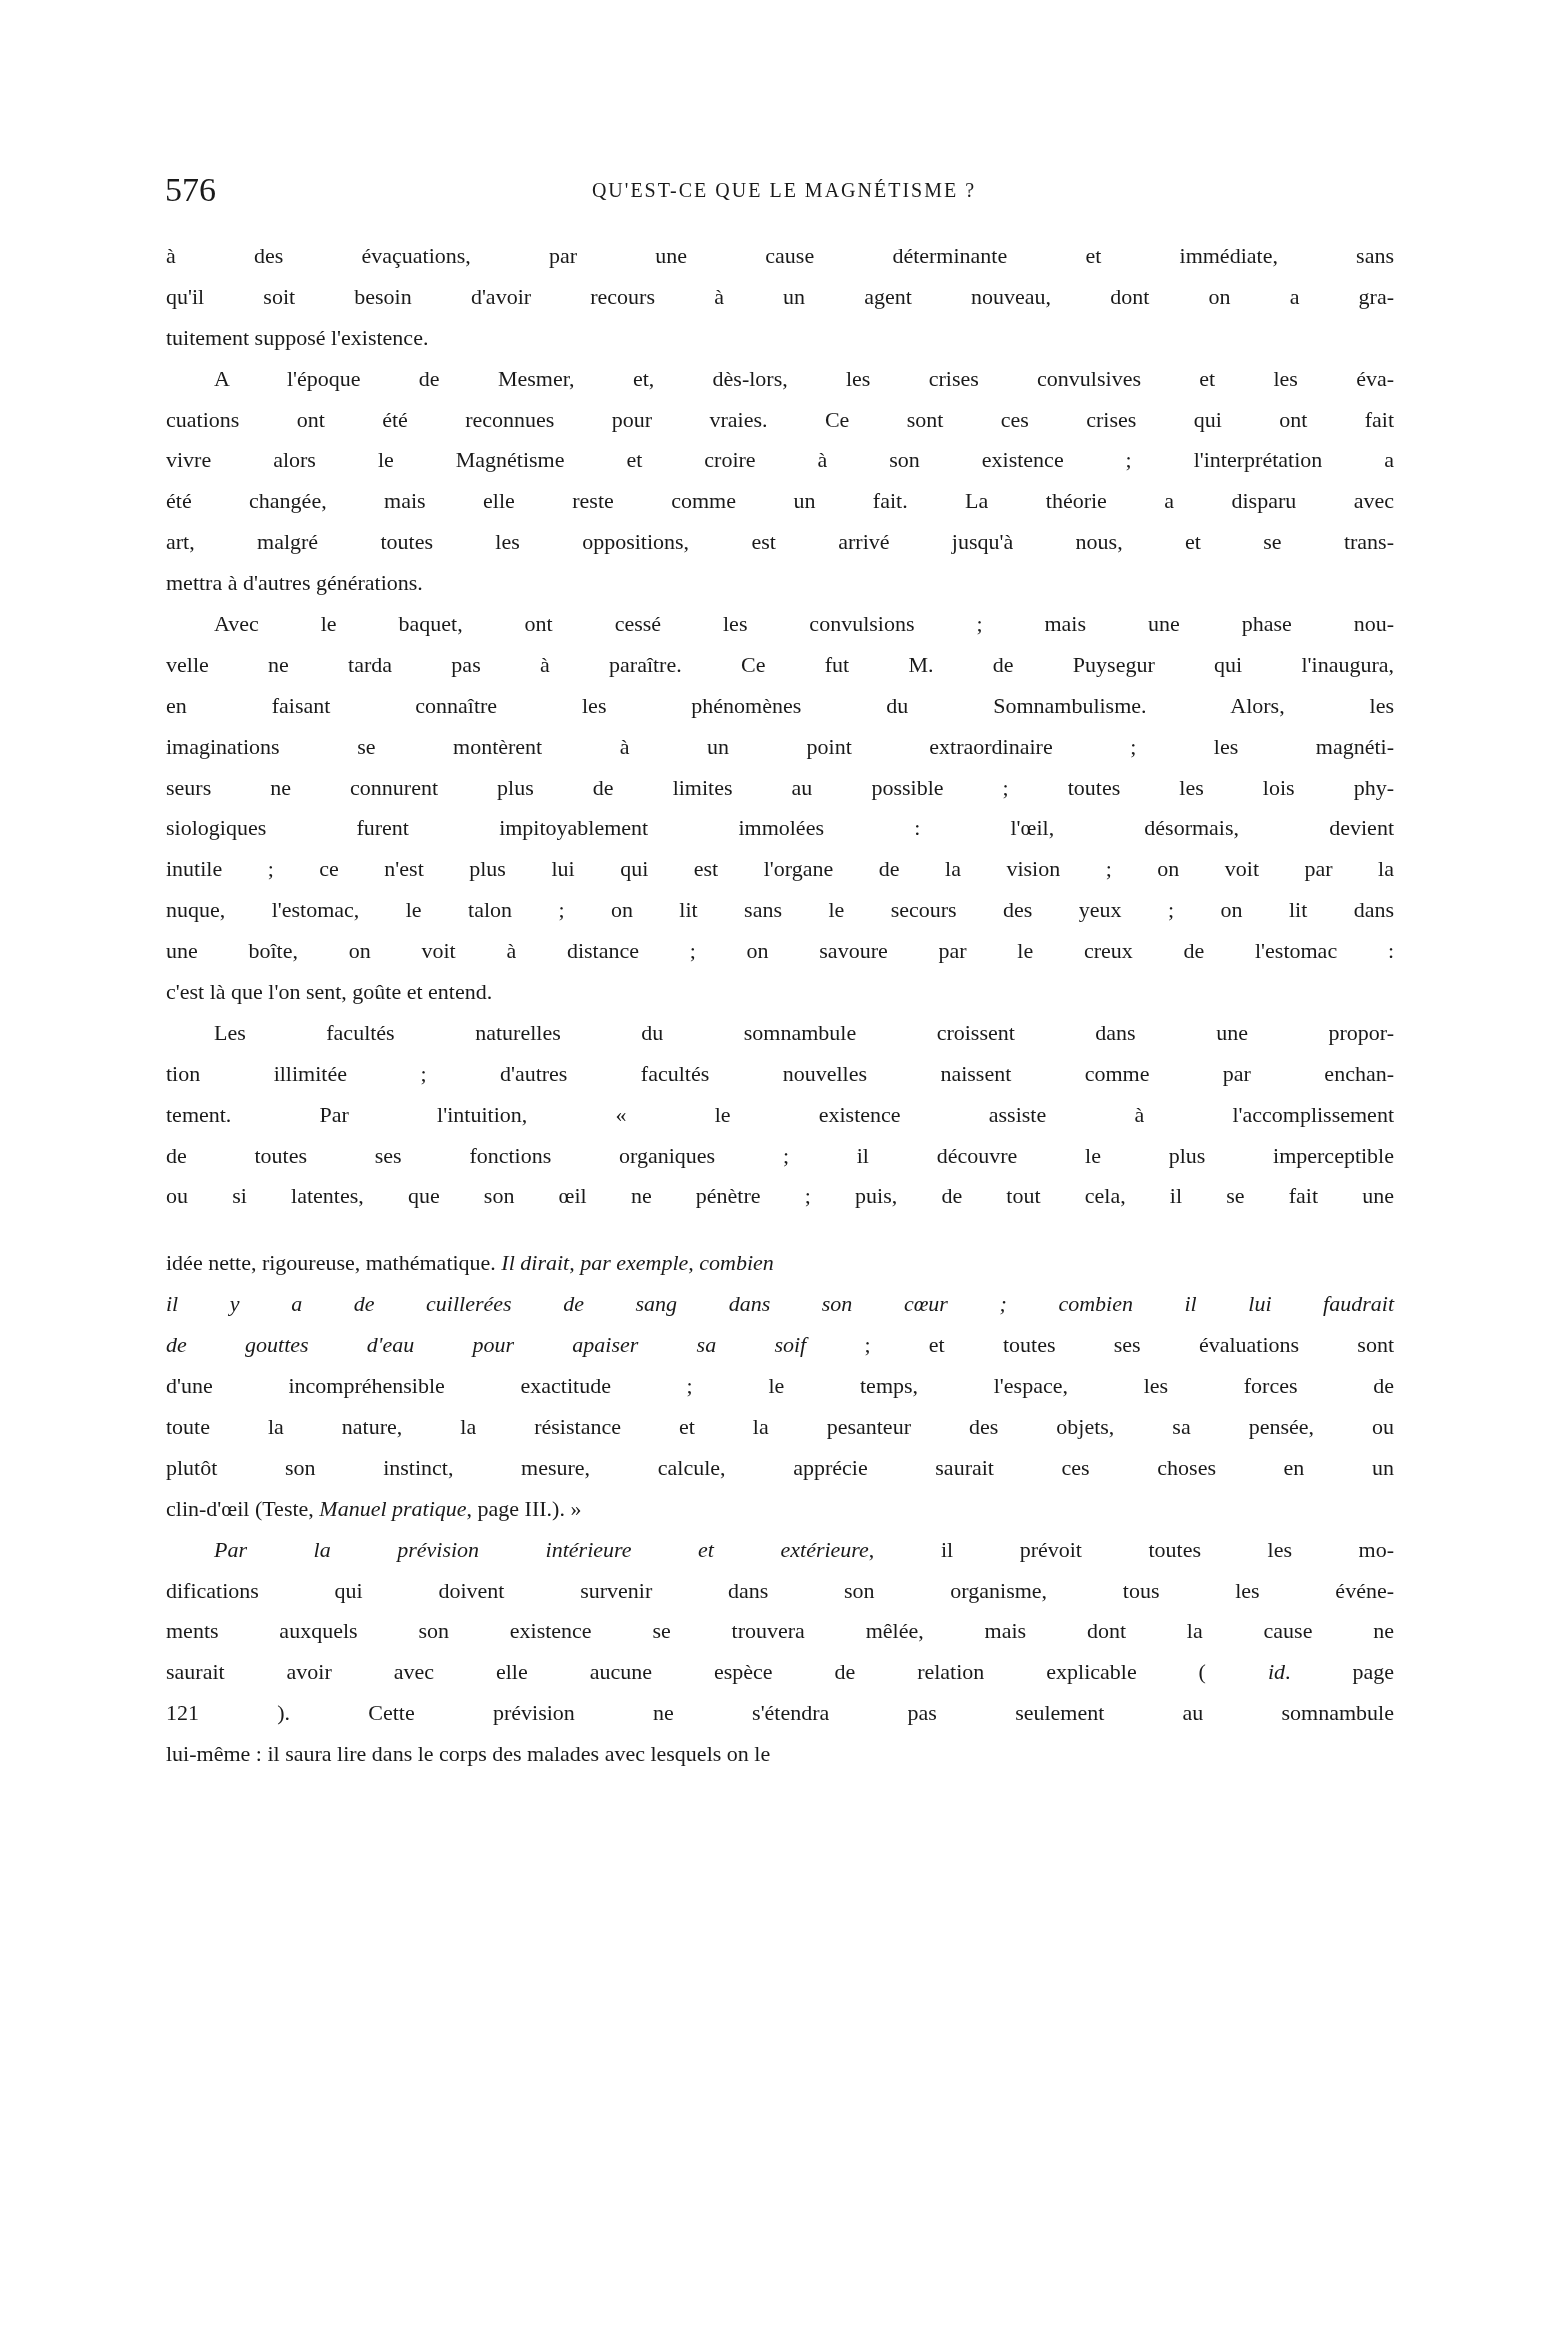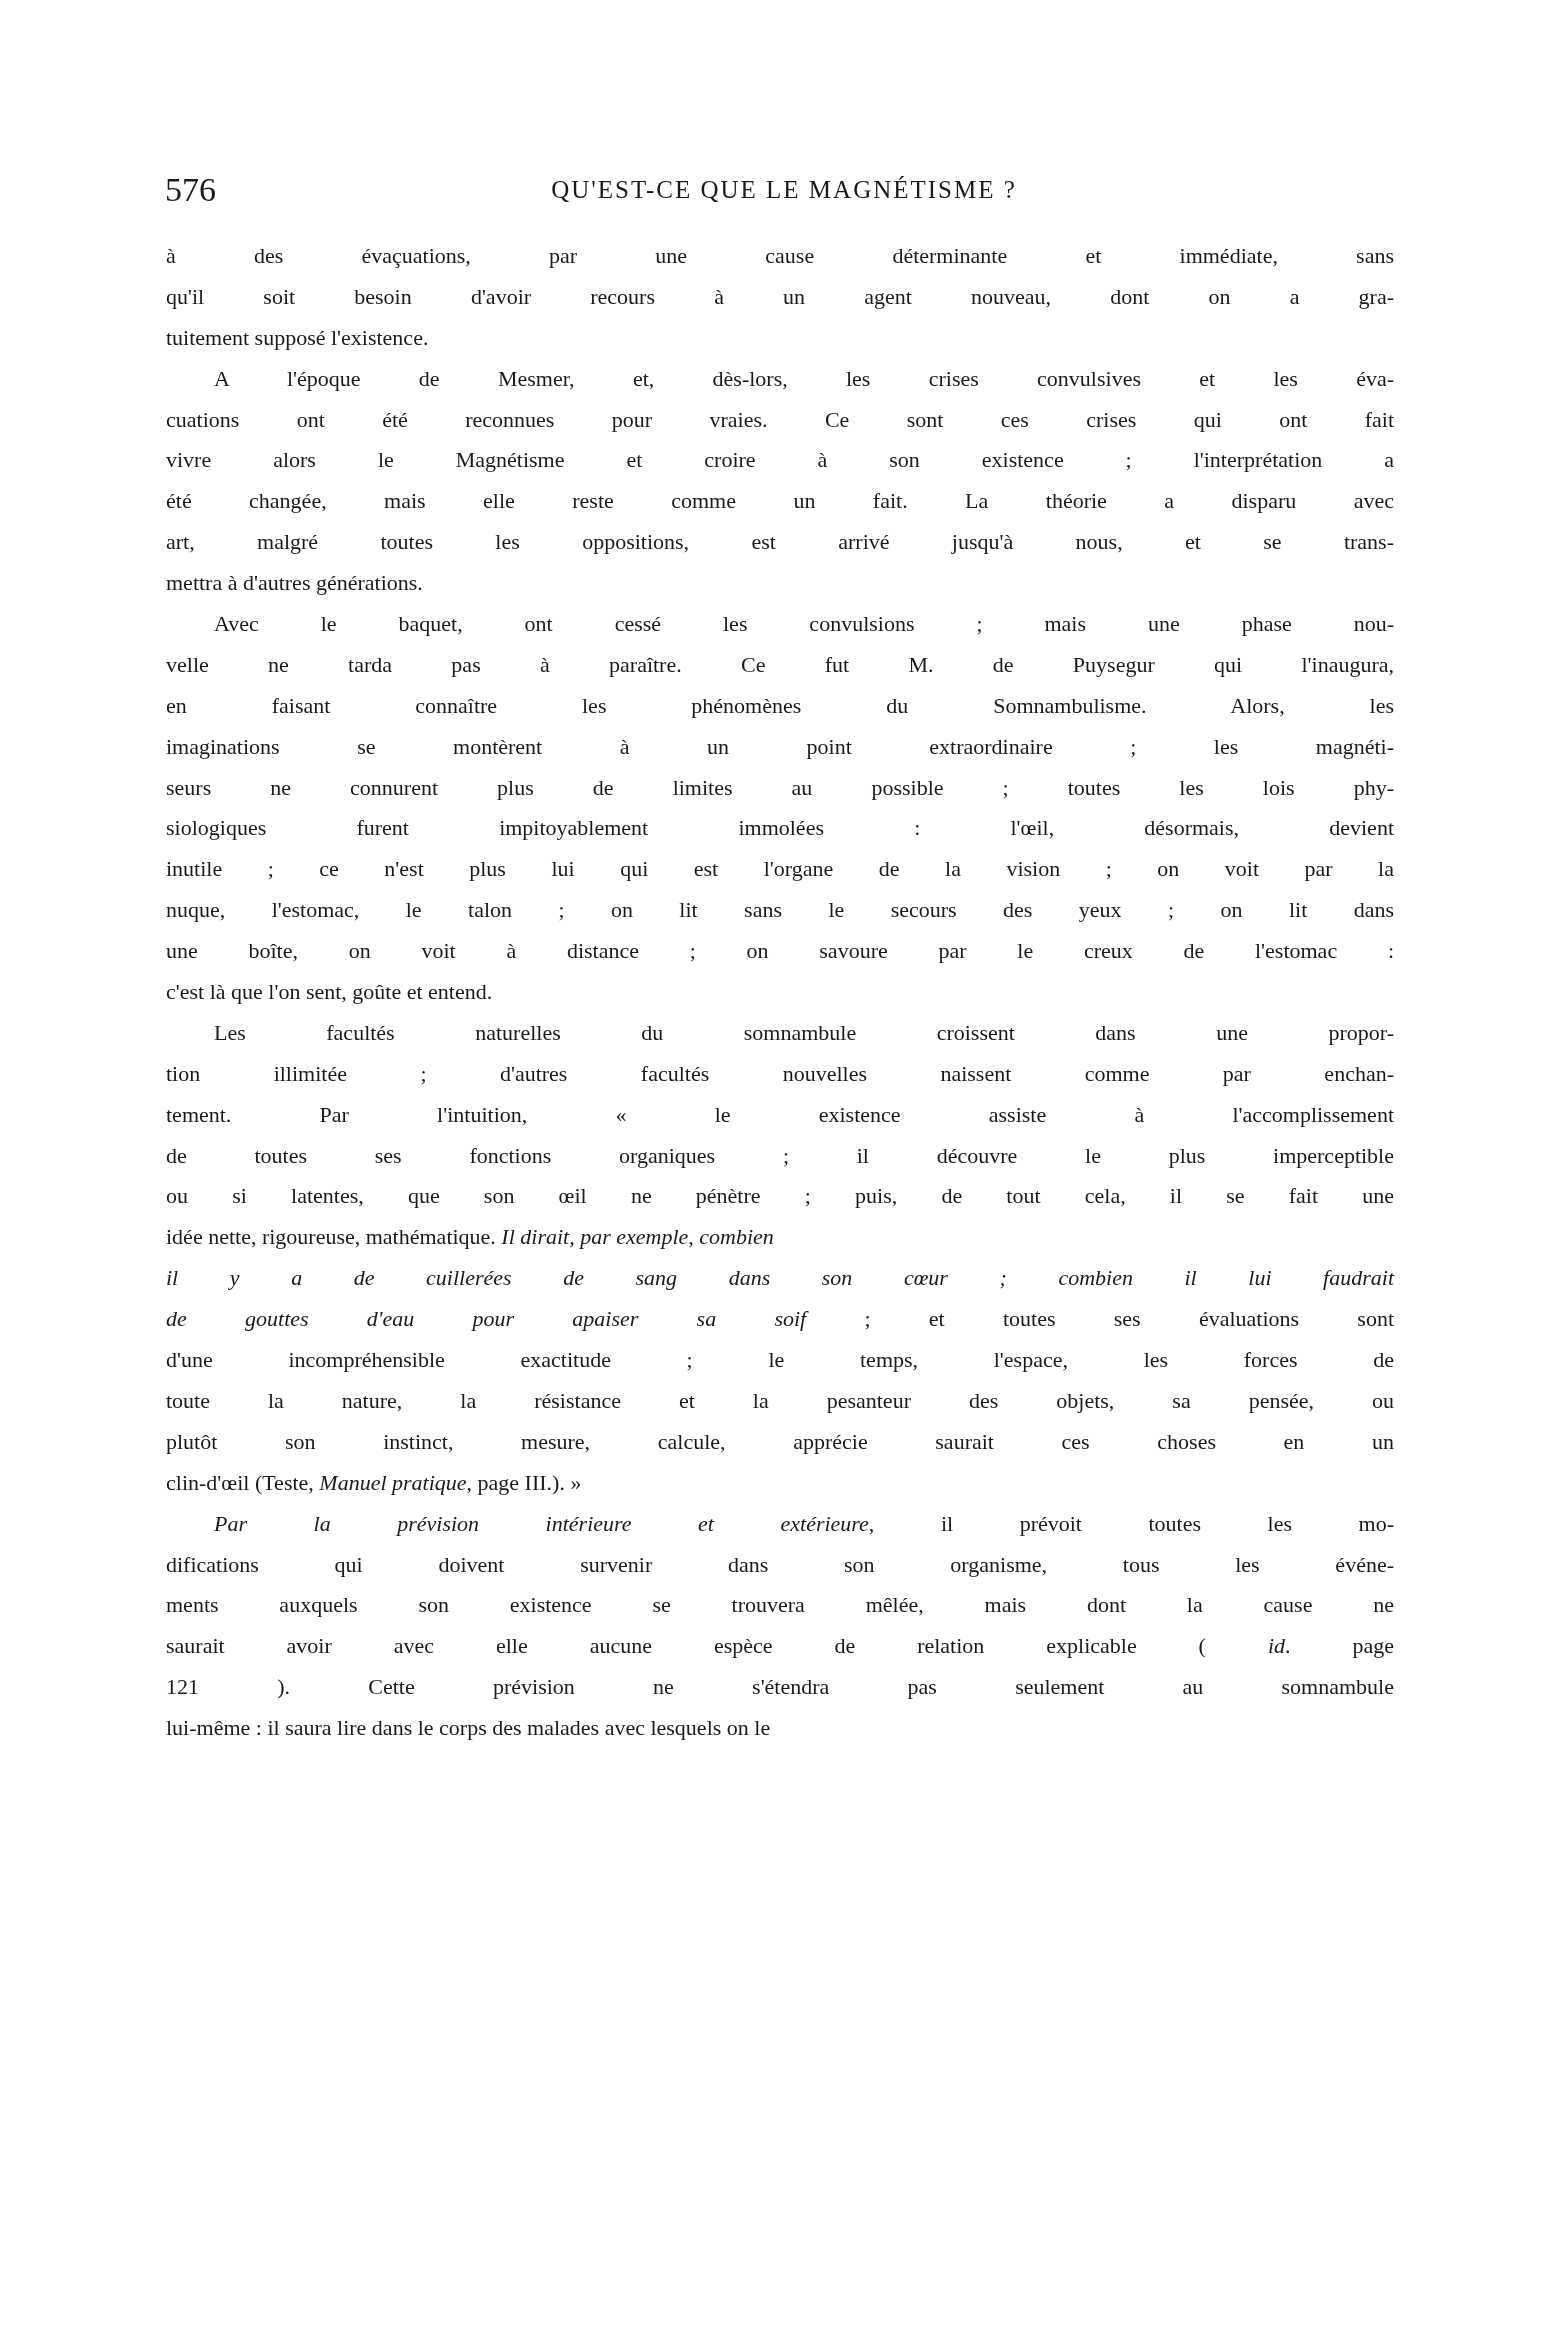--- a/index.html
+++ b/index.html
@@ -10,21 +10,21 @@
     font-family: "Liberation Serif", "DejaVu Serif", serif;
   }
   .running-head {
     position: absolute; left: 165px; top: 168px; width: 1228px; height: 44px;
   }
   .page-number {
     position: absolute; left: 0; top: 0; font-size: 34px; line-height: 44px;
   }
   .head-title {
     position: absolute; left: 0; right: 0; top: 0; text-align: center;
-    font-size: 25px; line-height: 44px; letter-spacing: 2px; padding-left: 10px;
+    font-size: 20px; line-height: 44px; letter-spacing: 2px; padding-left: 10px;
   }
   .body-text {
     position: absolute; left: 166px; top: 236px; width: 1228px;
   }
   .line {
     height: 40.9px; line-height: 40.9px; font-size: 22px;
     white-space: nowrap; text-align: justify; text-align-last: justify;
     transform-origin: left center;
   }
   .line.last { text-align-last: left; }
@@ -64,21 +64,21 @@
         <div class="line"><span>nuque, l'estomac, le talon ; on lit sans le secours des yeux ; on lit dans</span></div>
         <div class="line"><span>une boîte, on voit à distance ; on savoure par le creux de l'estomac :</span></div>
         <div class="line last"><span>c'est là que l'on sent, goûte et entend.</span></div>
       </div>
       <div>
         <div class="line indent"><span>Les facultés naturelles du somnambule croissent dans une propor-</span></div>
         <div class="line"><span>tion illimitée ; d'autres facultés nouvelles naissent comme par enchan-</span></div>
         <div class="line"><span>tement. Par l'intuition, « le existence assiste à l'accomplissement</span></div>
         <div class="line"><span>de toutes ses fonctions organiques ; il découvre le plus imperceptible</span></div>
         <div class="line"><span>ou si latentes, que son œil ne pénètre ; puis, de tout cela, il se fait une</span></div>
-        <div class="line" style="transform: scaleX(0.999987); text-align: left; text-align-last: left;"><span>idée nette, rigoureuse, mathématique. </span><span class="it">Il dirait, par exemple, combien</span></div>
+        <div class="line" style="transform: scaleX(0.999987); text-align: left; text-align-last: left; margin-top: 26px;"><span>idée nette, rigoureuse, mathématique. </span><span class="it">Il dirait, par exemple, combien</span></div>
         <div class="line"><span class="it">il y a de cuillerées de sang dans son cœur ; combien il lui faudrait</span></div>
         <div class="line"><span class="it">de gouttes d'eau pour apaiser sa soif</span><span> ; et toutes ses évaluations sont</span></div>
         <div class="line"><span>d'une incompréhensible exactitude ; le temps, l'espace, les forces de</span></div>
         <div class="line"><span>toute la nature, la résistance et la pesanteur des objets, sa pensée, ou</span></div>
         <div class="line"><span>plutôt son instinct, mesure, calcule, apprécie saurait ces choses en un</span></div>
         <div class="line last"><span>clin-d'œil (Teste, </span><span class="it">Manuel pratique</span><span>, page III.). »</span></div>
       </div>
       <div>
         <div class="line indent"><span class="it">Par la prévision intérieure et extérieure</span><span>, il prévoit toutes les mo-</span></div>
         <div class="line"><span>difications qui doivent survenir dans son organisme, tous les événe-</span></div>

